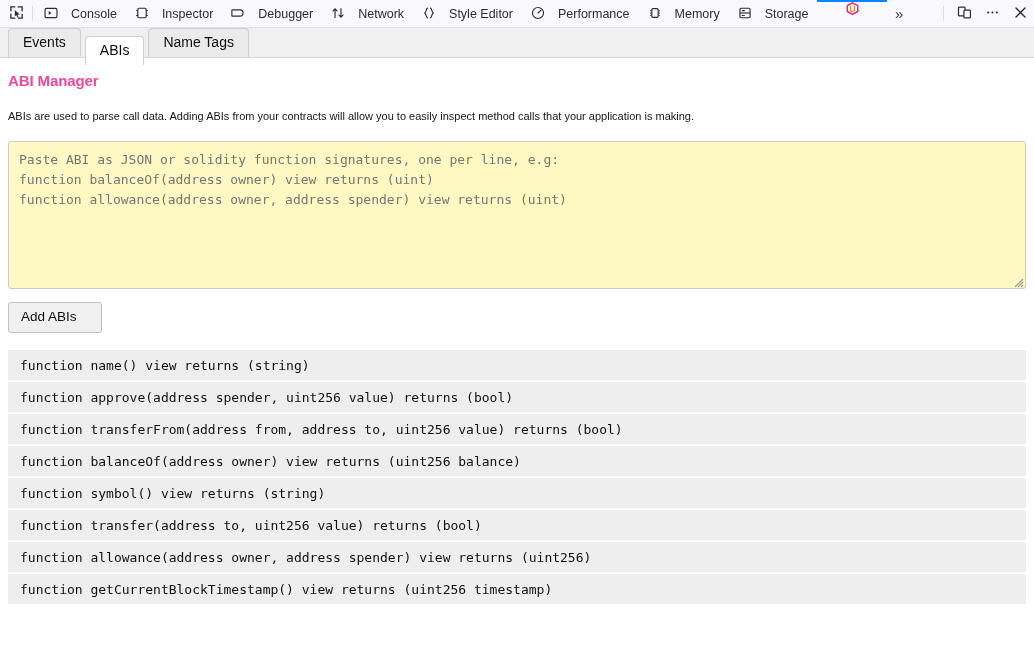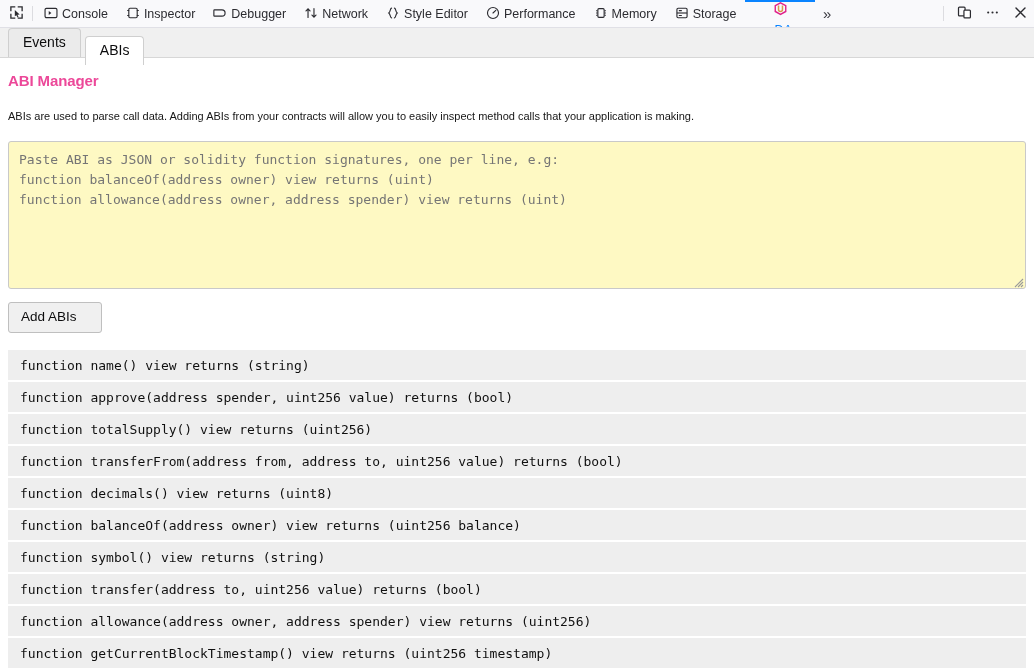--- a/index.html
+++ b/index.html
@@ -40,21 +40,21 @@
   .tool-tabs {
     display: flex;
     align-items: stretch;
     flex: 1 1 auto;
     min-width: 0;
     overflow: hidden;
   }
   .tool-tab {
     display: flex;
     align-items: center;
-    gap: 4px;
+    gap: 13px;
     padding: 0 9px;
     white-space: nowrap;
     color: #2b2b30;
     border-top: 2px solid transparent;
     box-sizing: border-box;
   }
   .tool-tab .tt-label { line-height: 1; }
   .tool-tab.active {
     border-top: 2px solid #0a84ff;
     color: #0a84ff;
@@ -336,20 +336,21 @@
           <path d="M3.2 3.2 L12.8 12.8 M12.8 3.2 L3.2 12.8" stroke="#2b2b30" stroke-width="1.5" stroke-linecap="round"></path>
         </svg>
       </span>
     </div>
   </div>
 </div>
 
 <div class="panel-tabstrip">
   <div class="panel-tab">Events</div>
   <div class="panel-tab active">ABIs</div>
+  <div class="panel-tab">Name Tags</div>
 </div>
 
 <div class="content">
 
   <div class="page-title">ABI Manager</div>
 
   <div class="page-desc">ABIs are used to parse call data. Adding ABIs from your contracts will allow you to easily inspect method calls that your application is making.</div>
 
   <div class="textarea-wrap">
     <textarea class="abi-textarea" placeholder="Paste ABI as JSON or solidity function signatures, one per line, e.g:
@@ -360,23 +361,21 @@
         <path d="M12 4 L4 12 M12 7 L7 12 M12 10 L10 12" stroke="#9a9a9a" stroke-width="1.1"></path>
       </svg>
     </span>
   </div>
 
   <button class="add-btn">Add ABIs</button>
 
   <div class="abi-list">
     <div class="abi-row">function name() view returns (string)</div>
     <div class="abi-row">function approve(address spender, uint256 value) returns (bool)</div>
-    <div class="abi-row">function totalSupply() view returns (uint256)</div>
     <div class="abi-row">function transferFrom(address from, address to, uint256 value) returns (bool)</div>
-    <div class="abi-row">function decimals() view returns (uint8)</div>
     <div class="abi-row">function balanceOf(address owner) view returns (uint256 balance)</div>
     <div class="abi-row">function symbol() view returns (string)</div>
     <div class="abi-row">function transfer(address to, uint256 value) returns (bool)</div>
     <div class="abi-row">function allowance(address owner, address spender) view returns (uint256)</div>
     <div class="abi-row">function getCurrentBlockTimestamp() view returns (uint256 timestamp)</div>
   </div>
 
 </div>
 
 </body></html>

